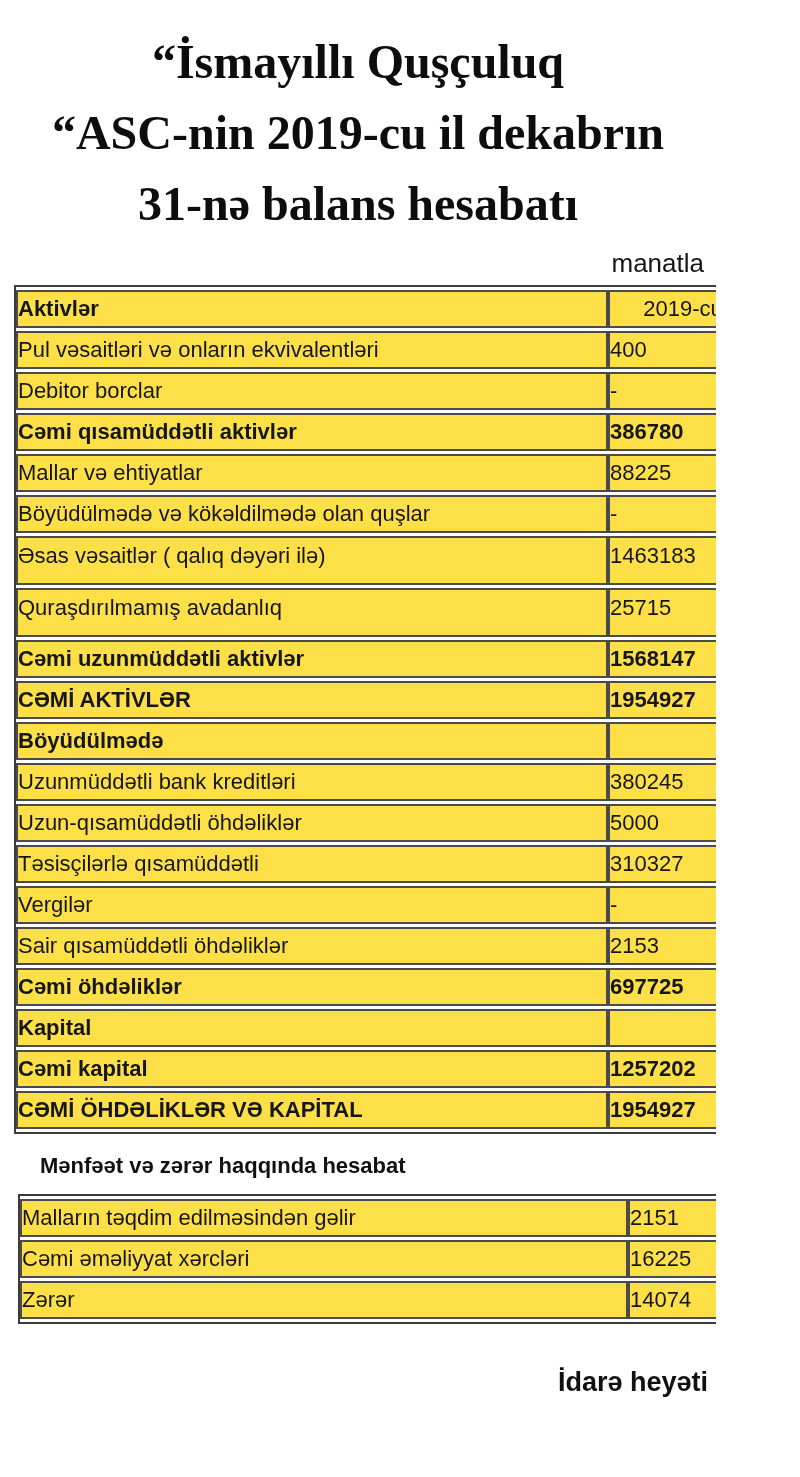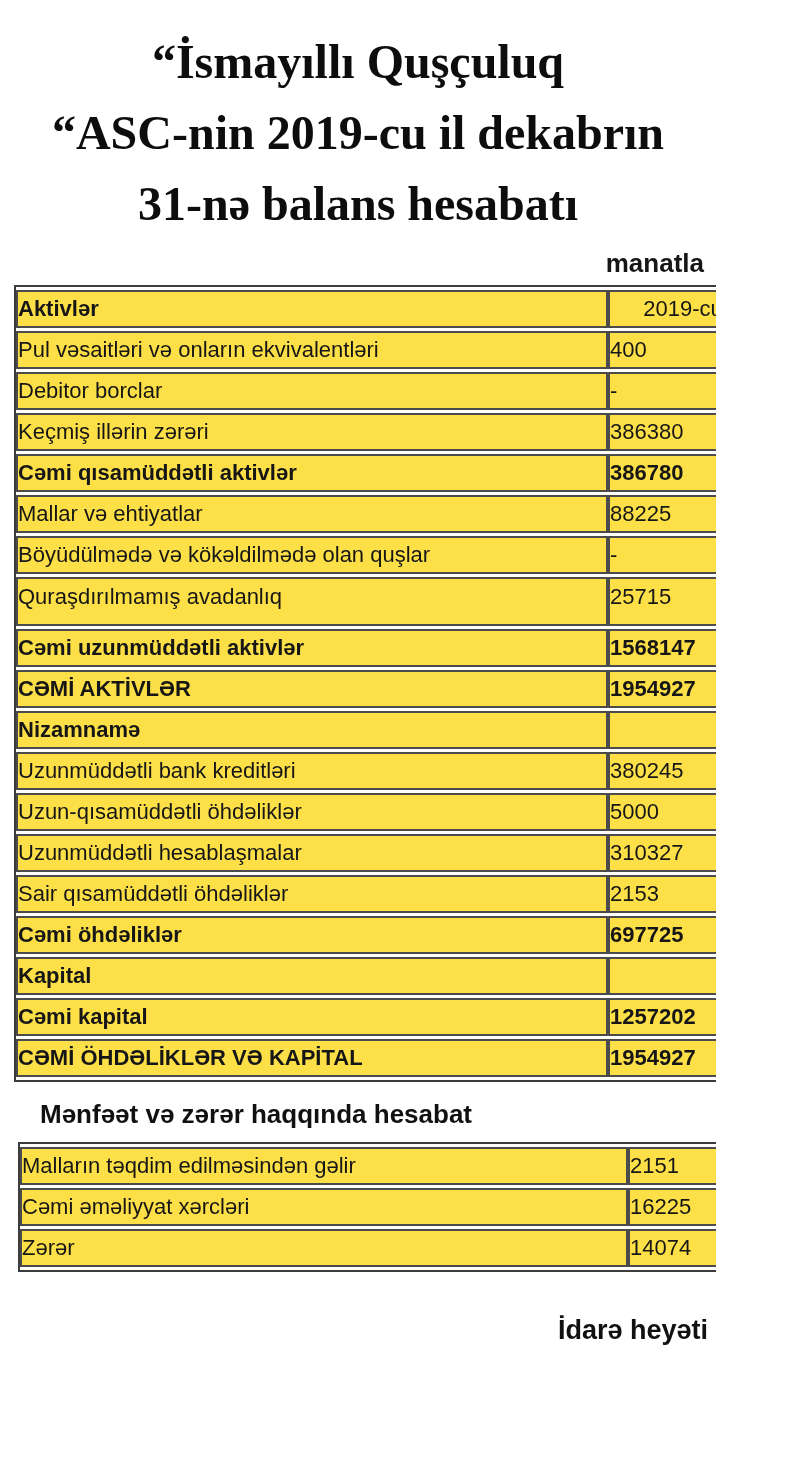--- a/index.html
+++ b/index.html
@@ -24,21 +24,21 @@
     font-size: 48px;
     line-height: 71px;
     text-align: center;
     letter-spacing: 0px;
     margin: 0 0 10px 0;
     color: #0d0d0d;
   }
   .title .tl { display: block; white-space: nowrap; }
   .currency-note {
     text-align: right;
-    font-weight: 700;
+    font-weight: 400;
     font-size: 26px;
     line-height: 28px;
     padding-right: 12px;
     margin-bottom: 8px;
     color: #161616;
   }
   table.tbl {
     border-collapse: separate;
     border-spacing: 0 3px;
     border: 2px solid #3c3c3c;
@@ -65,21 +65,21 @@
   table.profit col.c-value { width: 148px; }
   table.tbl tr { height: 38px; }
   table.tbl tr.tall { height: 49px; }
   table.tbl tr.tall td { vertical-align: top; padding-top: 5px; }
   table.tbl th.label { font-weight: 700; }
   table.tbl th.value { font-weight: 400; text-align: center; }
   tr.bold td { font-weight: 700; }
   td.indent, th.indent { padding-left: 17px; }
   .profit-heading {
     font-weight: 700;
-    font-size: 26px;
+    font-size: 22px;
     line-height: 30px;
     margin: 17px 0 13px 40px;
     color: #111111;
   }
   .footer-sign {
     text-align: right;
     font-weight: 700;
     font-size: 27px;
     line-height: 32px;
     padding-right: 8px;
@@ -113,63 +113,67 @@
     </thead>
     <tbody>
         <tr>
           <td class="label">Pul vəsaitləri və onların ekvivalentləri</td>
           <td class="value">400</td>
         </tr>
         <tr>
           <td class="label">Debitor borclar</td>
           <td class="value">-</td>
         </tr>
-        <tr>
-          <td class="label">Keçmiş illərin zərəri</td>
-          <td class="value">386380</td>
-        </tr>
         <tr class="bold">
           <td class="label indent">Cəmi qısamüddətli aktivlər</td>
           <td class="value">386780</td>
         </tr>
         <tr>
           <td class="label">Mallar və ehtiyatlar</td>
           <td class="value">88225</td>
         </tr>
         <tr>
           <td class="label">Böyüdülmədə və kökəldilmədə olan quşlar</td>
           <td class="value">-</td>
+        </tr>
+        <tr class="tall">
+          <td class="label">Əsas vəsaitlər ( qalıq dəyəri ilə)</td>
+          <td class="value">1463183</td>
         </tr>
         <tr class="tall">
           <td class="label">Quraşdırılmamış avadanlıq</td>
           <td class="value">25715</td>
         </tr>
         <tr class="bold">
           <td class="label indent">Cəmi uzunmüddətli aktivlər</td>
           <td class="value">1568147</td>
         </tr>
         <tr class="bold">
           <td class="label indent">CƏMİ AKTİVLƏR</td>
           <td class="value">1954927</td>
         </tr>
         <tr class="bold">
-          <td class="label indent">Nizamnamə</td>
+          <td class="label indent">Böyüdülmədə</td>
           <td class="value"></td>
         </tr>
         <tr>
           <td class="label indent">Uzunmüddətli bank kreditləri</td>
           <td class="value">380245</td>
         </tr>
         <tr>
           <td class="label">Uzun-qısamüddətli öhdəliklər</td>
           <td class="value">5000</td>
         </tr>
         <tr>
-          <td class="label">Uzunmüddətli hesablaşmalar</td>
+          <td class="label">Təsisçilərlə qısamüddətli</td>
           <td class="value">310327</td>
+        </tr>
+        <tr>
+          <td class="label">Vergilər</td>
+          <td class="value">-</td>
         </tr>
         <tr>
           <td class="label">Sair qısamüddətli öhdəliklər</td>
           <td class="value">2153</td>
         </tr>
         <tr class="bold">
           <td class="label indent">Cəmi öhdəliklər</td>
           <td class="value">697725</td>
         </tr>
         <tr class="bold">

